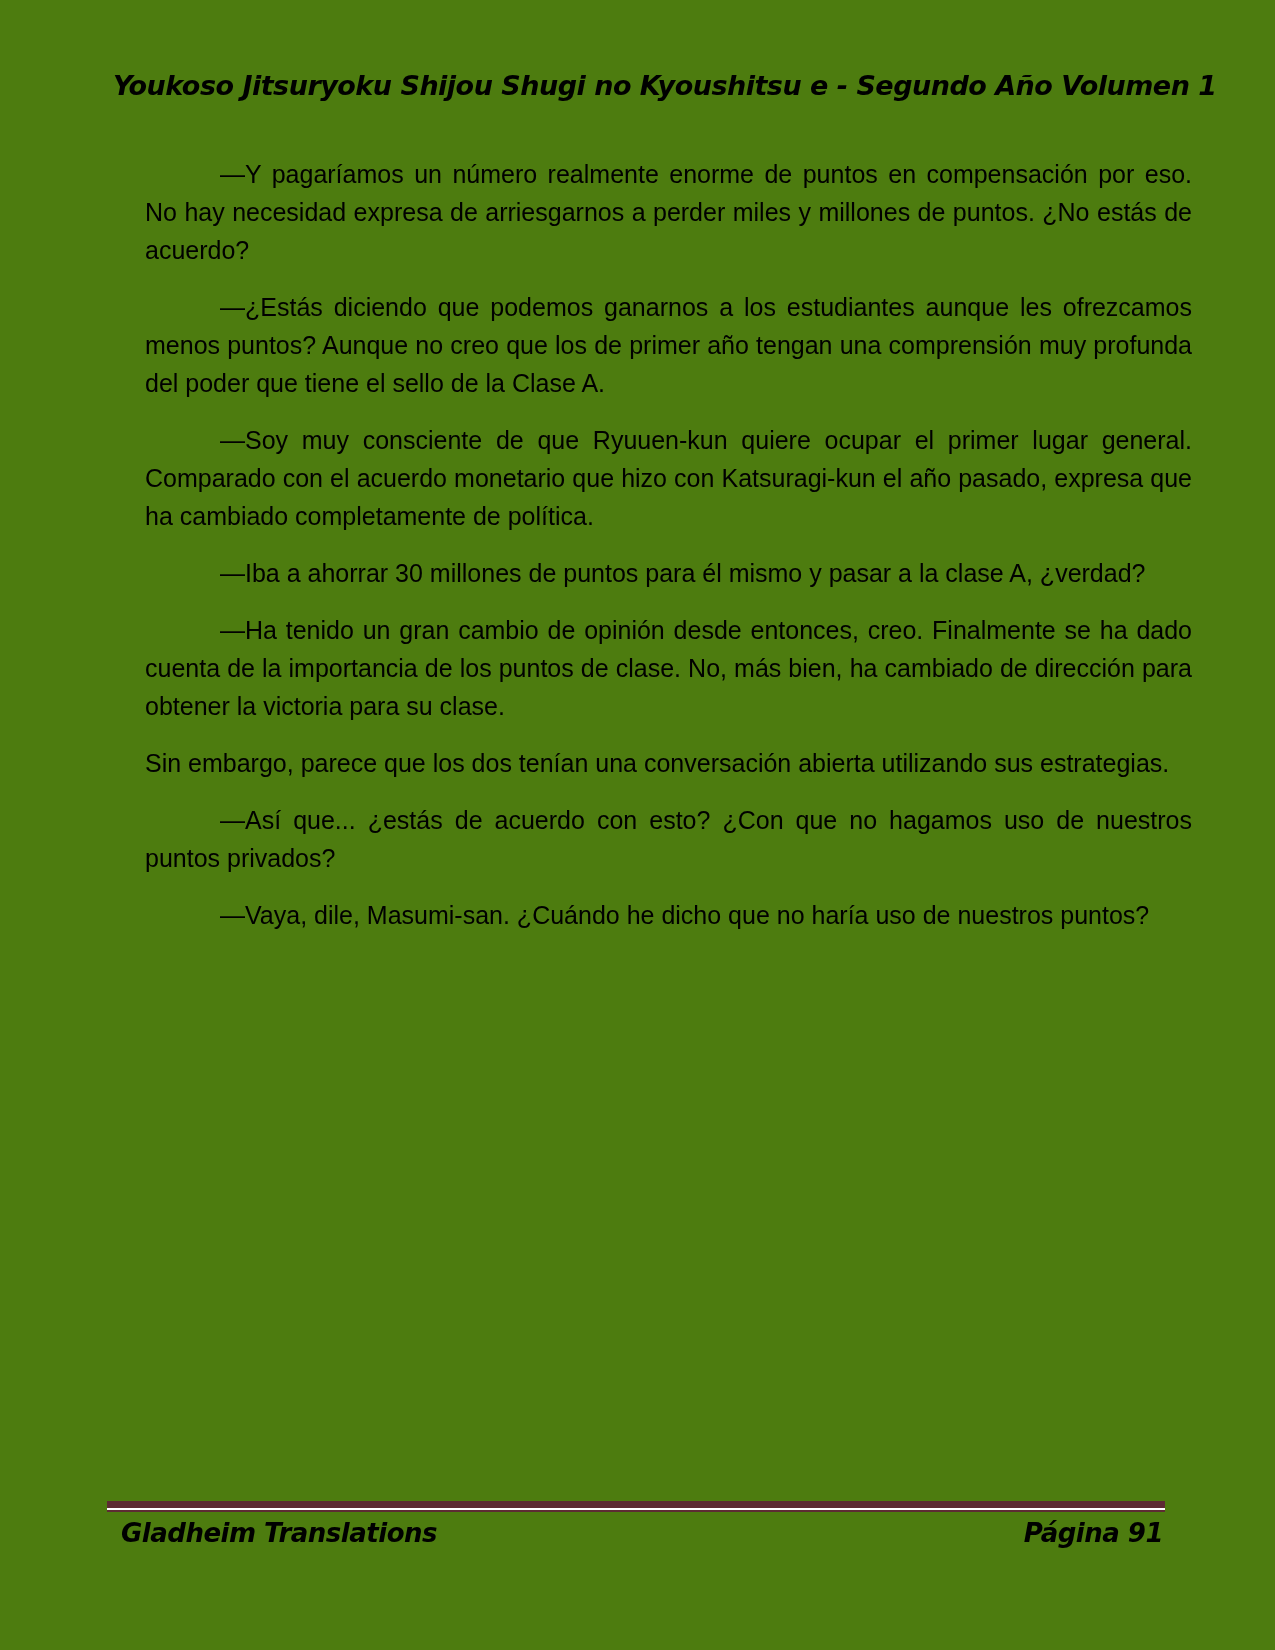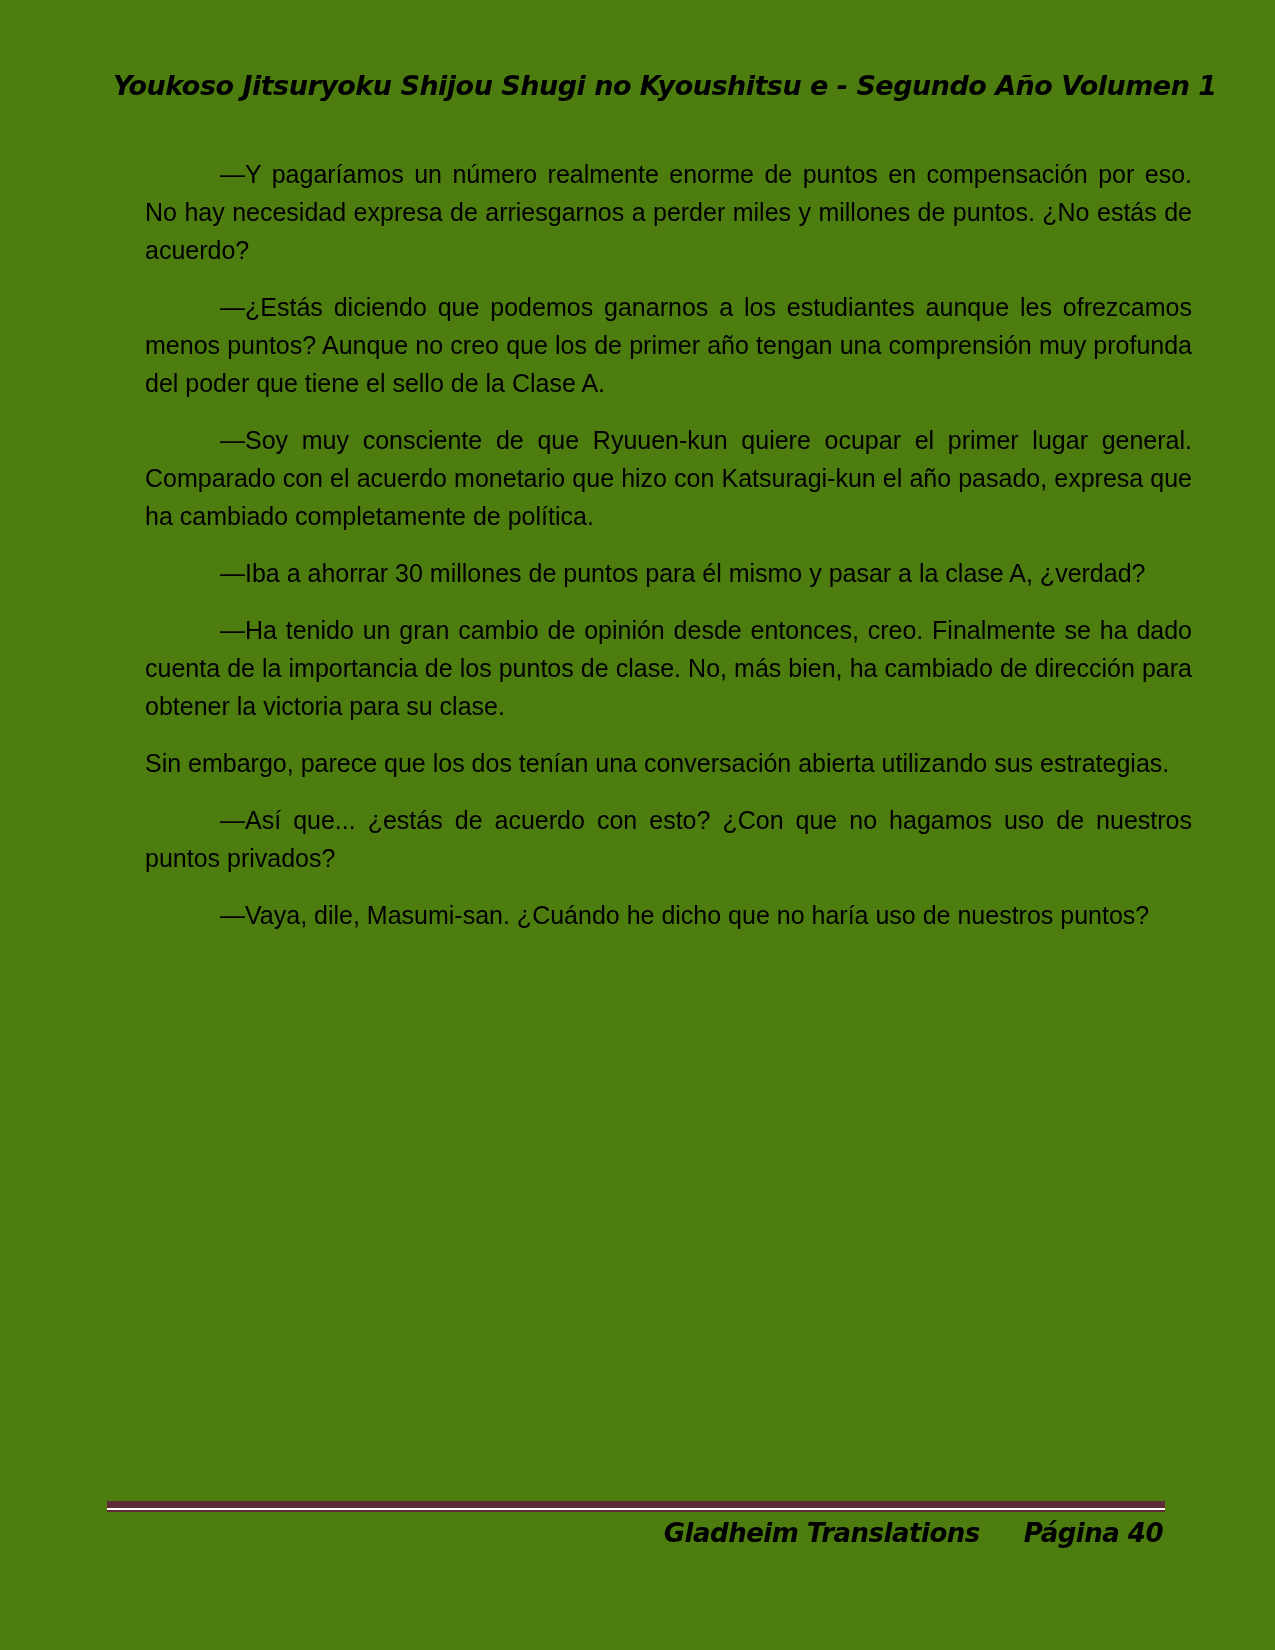--- a/index.html
+++ b/index.html
@@ -59,29 +59,28 @@
     border-bottom: 2px solid #5d2b33;
     background: #ffffff;
   }
   
   .footer-row {
     position: absolute;
     top: 1518px;
     left: 121px;
     right: 112px;
     display: flex;
-    justify-content: flex-end;
+    justify-content: space-between;
     align-items: baseline;
     font-family: "DejaVu Sans", sans-serif;
     font-weight: bold;
     font-style: italic;
     font-size: 26px;
     letter-spacing: -0.5px;
     color: #000000;
-    gap: 44px;
   }
 </style>
 </head>
 <body>
 
 <div class="page">
 
   <div class="running-header">Youkoso Jitsuryoku Shijou Shugi no Kyoushitsu e - Segundo Año Volumen 1</div>
 
   <div class="content">
@@ -92,16 +91,16 @@
     <p class="indent">—Ha tenido un gran cambio de opinión desde entonces, creo. Finalmente se ha dado cuenta de la importancia de los puntos de clase. No, más bien, ha cambiado de dirección para obtener la victoria para su clase.</p>
     <p>Sin embargo, parece que los dos tenían una conversación abierta utilizando sus estrategias.</p>
     <p class="indent">—Así que... ¿estás de acuerdo con esto? ¿Con que no hagamos uso de nuestros puntos privados?</p>
     <p class="indent">—Vaya, dile, Masumi-san. ¿Cuándo he dicho que no haría uso de nuestros puntos?</p>
   </div>
 
   <div class="footer-rule"></div>
 
   <div class="footer-row">
     <span>Gladheim Translations</span>
-    <span>Página 40</span>
+    <span>Página 91</span>
   </div>
 
 </div>
 
 </body></html>

